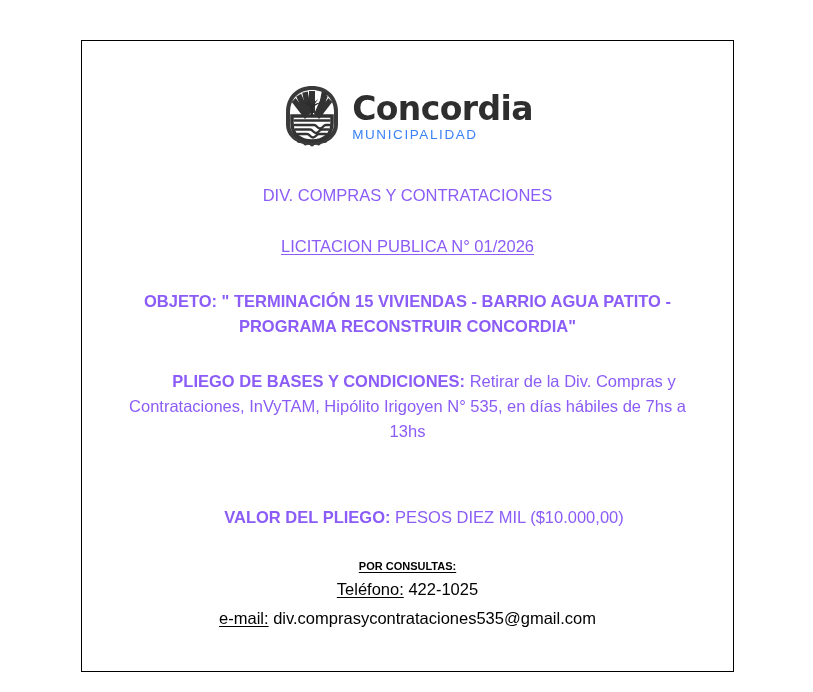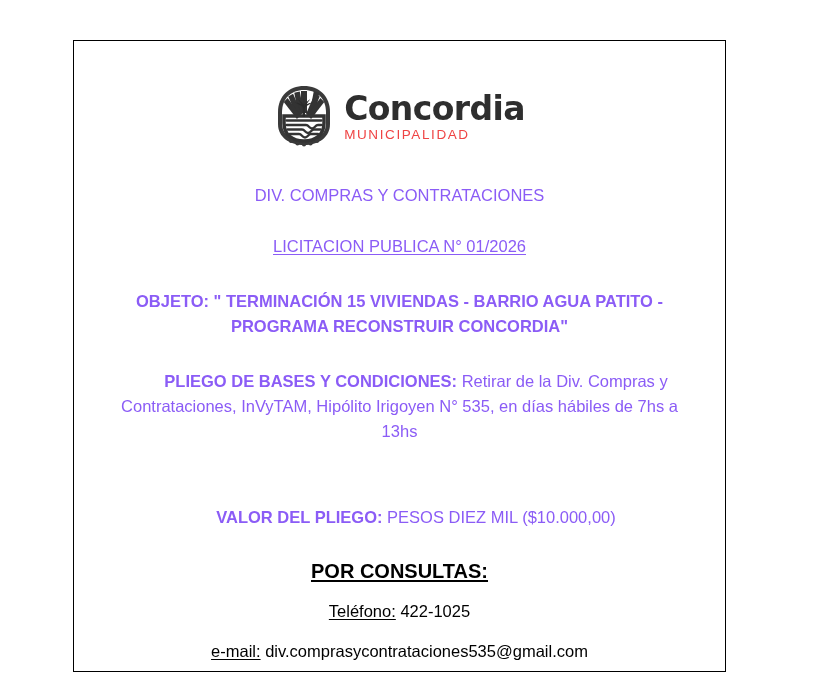--- a/index.html
+++ b/index.html
@@ -19,21 +19,21 @@
   
   .page {
     position: relative;
     width: 813px;
     height: 692px;
     background: #ffffff;
     box-sizing: border-box;
   }
   .doc-frame {
     position: absolute;
-    left: 73px;
+    left: 81px;
     top: 40px;
     width: 653px;
     height: 632px;
     border: 1.6px solid #000000;
     box-sizing: border-box;
     background: #ffffff;
     overflow: hidden;
   }
   .doc-body {
     padding: 22px 26px 10px 26px;
@@ -69,21 +69,21 @@
     font-size: 33px;
     letter-spacing: -0.6px;
     color: #2e2e2e;
     line-height: 1.02;
   }
   .wordmark-sub {
     font-family: "Liberation Sans", sans-serif;
     font-weight: 400;
     font-size: 13.5px;
     letter-spacing: 1.6px;
-    color: #ef4444;
+    color: #3b82f6;
     margin-top: 2px;
     line-height: 1;
   }
 
   
   .para {
     font-size: 16.5px;
     line-height: 1.52;
     margin: 0;
     padding: 0 14px;
@@ -95,22 +95,22 @@
 
   .u { text-decoration: underline; text-underline-offset: 2px; }
   .b { font-weight: 700; margin-left: 33px; }
   .n { font-weight: 400; }
 
   .gap-sm { height: 16px; }
   .gap-md { height: 26px; }
   .gap-lg { height: 30px; }
 
   .title-div     { margin-top: 16px; }
-  .contact-line  { font-size: 16.5px; line-height: 1.5; margin: 16px; }
-  .contact-head  { font-size: 20px; font-weight: 700; margin: 0; }
+  .contact-line  { font-size: 16.5px; line-height: 1.5; margin: 5px; }
+  .contact-head  { font-size: 11px; font-weight: 700; margin: 0; }
 </style>
 </head>
 <body>
 
 <div class="page">
 
   <div class="doc-frame">
     <div class="doc-body">
 
       <div class="brand">

